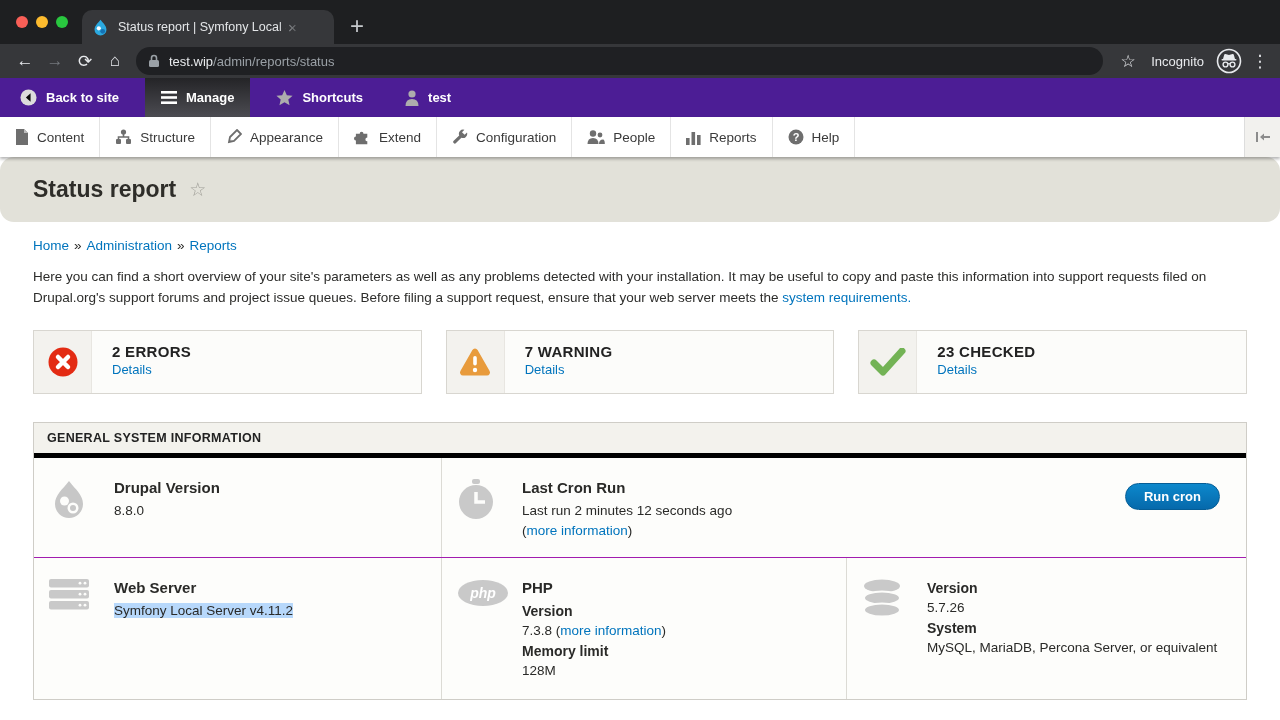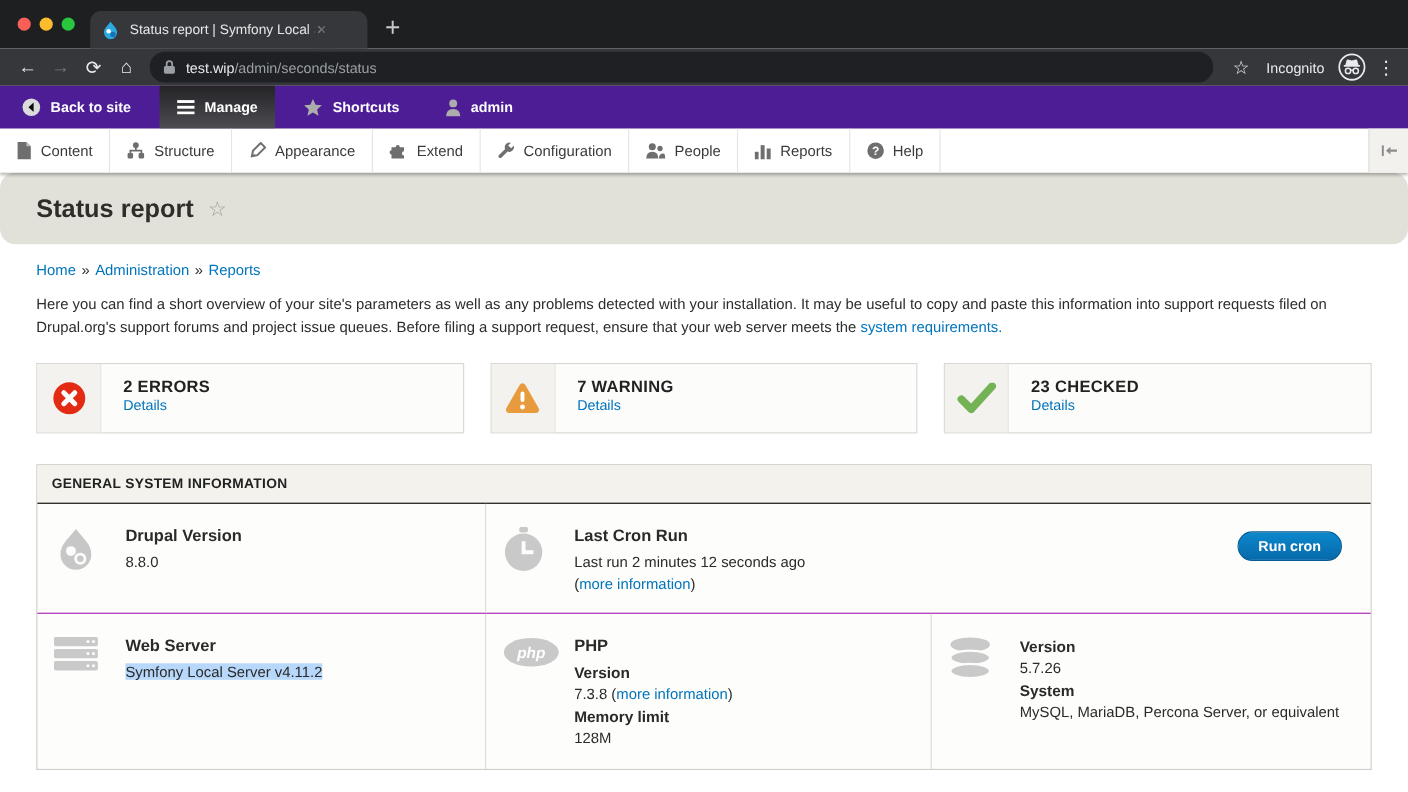--- a/index.html
+++ b/index.html
@@ -58,21 +58,21 @@
 
   .cards { display:flex; gap:24px; margin-top:22px; }
   .card { flex:1; height:64px; background:#fcfcfa; border:1px solid #d8d6d0; display:flex; }
   .card-icon { width:58px; background:#f3f2ee; border-right:1px solid #e8e6e1;
                display:flex; align-items:center; justify-content:center; }
   .card-body { padding:12px 0 0 20px; }
   .card-label { font-size:15px; font-weight:bold; color:#222; letter-spacing:0.3px; }
   .card-details a { font-size:13px; color:#0074bd; text-decoration:none; }
 
   .panel { margin-top:28px; border:1px solid #cfcdc7; background:#fdfdfb; }
-  .panel-header { height:35px; background:#f3f2ed; border-bottom:1px solid #000000; display:flex;
+  .panel-header { height:35px; background:#f3f2ed; border-bottom:5px solid #000000; display:flex;
                   align-items:center; padding:0 13px; font-size:12.5px; font-weight:bold;
                   color:#222; letter-spacing:0.3px; }
   .prow { display:flex; }
   .prow1 { height:100px; border-bottom:1px solid #a21caf; }
   .prow2 { height:141px; }
   .cell { padding:20px 18px 0 15px; display:flex; }
   .cell + .cell { border-left:1px solid #dcdbd5; }
   .c-w1 { width:407px; } .c-w2 { width:405px; } .c-grow { flex:1; }
   .cell-icon { width:65px; flex-shrink:0; padding-top:1px; }
   .cell-text { font-size:13.5px; color:#2a2a28; line-height:20px; }
@@ -113,21 +113,21 @@
     <span class="nav-ic">←</span>
     <span class="nav-ic dim">→</span>
     <span class="nav-ic">⟳</span>
     <span class="nav-ic">⌂</span>
     <div class="urlbar">
       <svg width="12" height="14" viewBox="0 0 12 14">
         <rect x="1" y="6" width="10" height="7" rx="1.5" fill="#9aa0a6"></rect>
         <path d="M3.5 6 V4 a2.5 2.5 0 0 1 5 0 V6" fill="none" stroke="#9aa0a6" stroke-width="1.6"></path>
       </svg>
       <span class="url-host">test.wip</span>
-        <span class="url-path">/admin/seconds/status</span>
+        <span class="url-path">/admin/reports/status</span>
     </div>
     <span class="nav-ic">☆</span>
     <div class="incognito">
       <span>Incognito</span>
       <svg width="26" height="26" viewBox="0 0 26 26">
         <circle cx="13" cy="13" r="11.5" fill="none" stroke="#e8eaed" stroke-width="1.6"></circle>
         <path d="M7 11 l1.2-4.2 a1 1 0 0 1 1.2-.7 l3.6.8 3.6-.8 a1 1 0 0 1 1.2.7 L19 11z" fill="#e8eaed"></path>
         <rect x="5.5" y="11" width="15" height="1.6" rx="0.8" fill="#e8eaed"></rect>
         <circle cx="9.5" cy="16.5" r="2.4" fill="none" stroke="#e8eaed" stroke-width="1.4"></circle>
         <circle cx="16.5" cy="16.5" r="2.4" fill="none" stroke="#e8eaed" stroke-width="1.4"></circle>
@@ -157,21 +157,21 @@
       <svg width="17" height="16" viewBox="0 0 20 19">
         <path d="M10 0 l2.8 6.2 6.8.6 -5.1 4.5 1.5 6.7 -6 -3.5 -6 3.5 1.5-6.7 -5.1-4.5 6.8-.6z" fill="#adadad"></path>
       </svg>
       <span>Shortcuts</span>
     </div>
     <div class="admin-item">
       <svg width="14" height="16" viewBox="0 0 14 16">
         <circle cx="7" cy="4" r="3.6" fill="#adadad"></circle>
         <path d="M0.5 16 q0-7 6.5-7 t6.5 7z" fill="#adadad"></path>
       </svg>
-      <span>admin</span>
+      <span>test</span>
     </div>
   </div>
 
   <div class="menu-bar">
     <div class="menu-item">
       <svg width="14" height="16" viewBox="0 0 14 16">
         <path d="M1 0 h8 l4 4 v12 H1z" fill="#6e6e6e"></path>
         <path d="M9 0 l4 4 h-4z" fill="#bcbcbc"></path>
       </svg>
       <span>Content</span>

